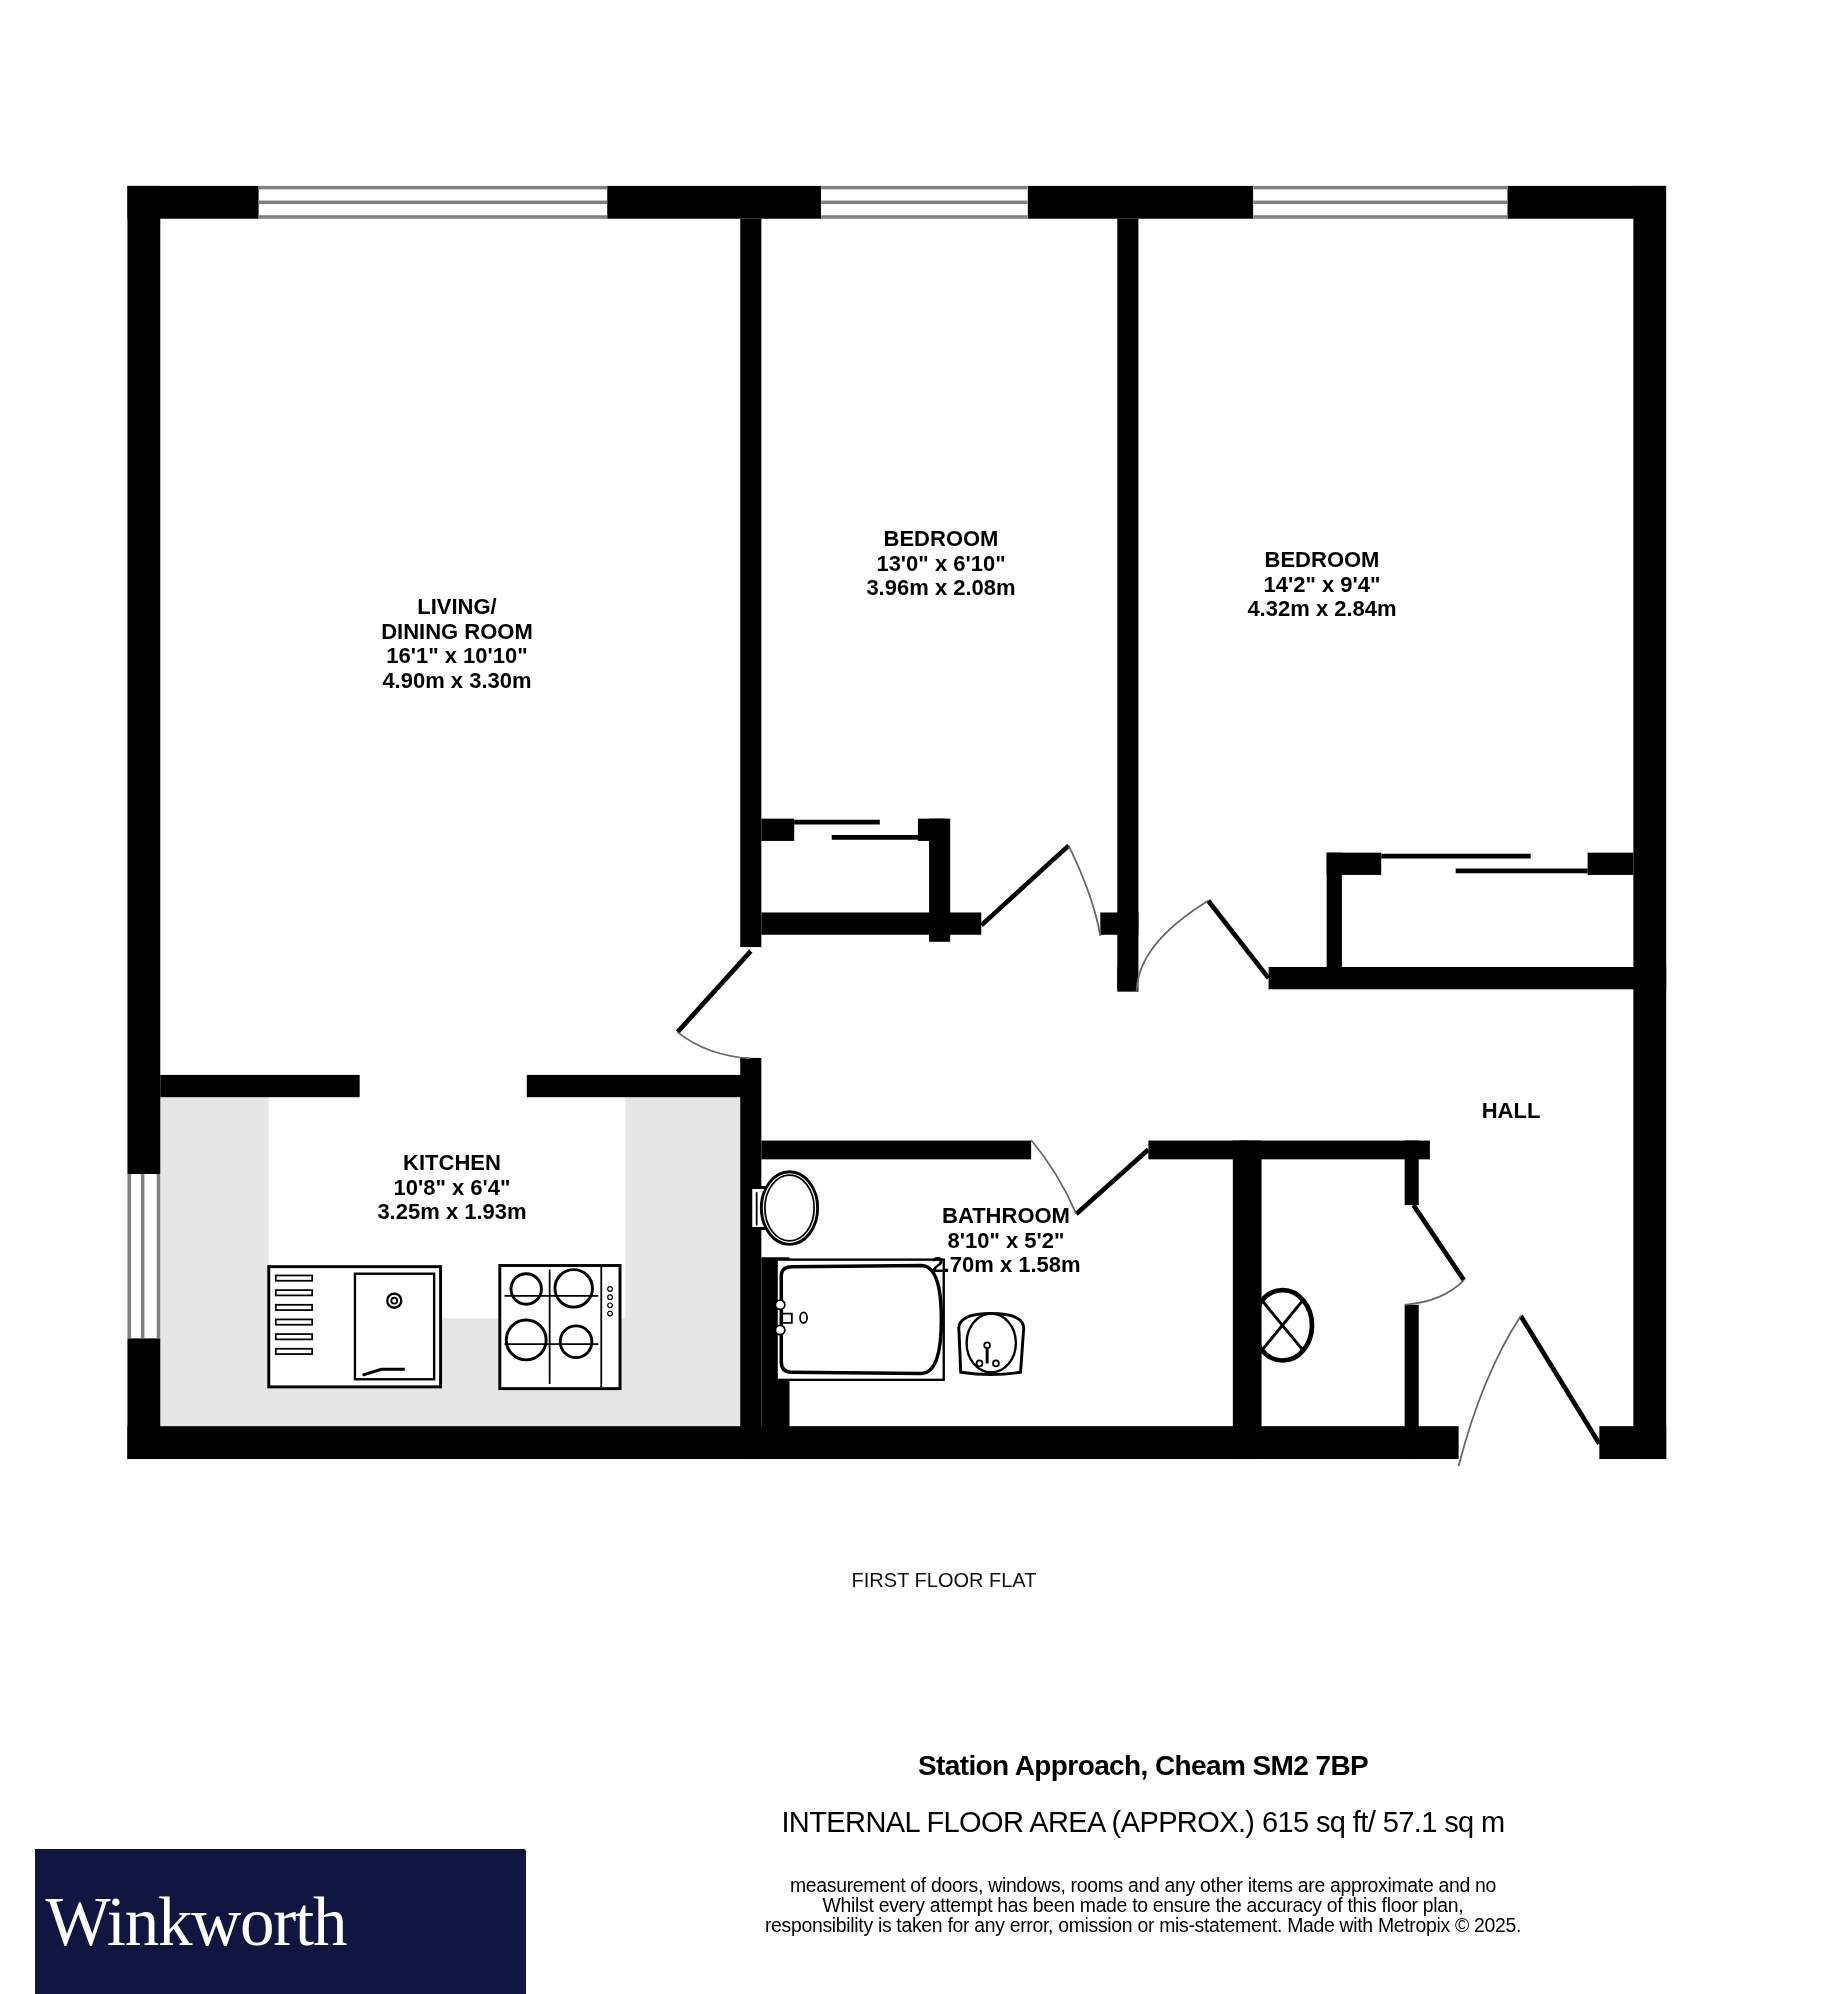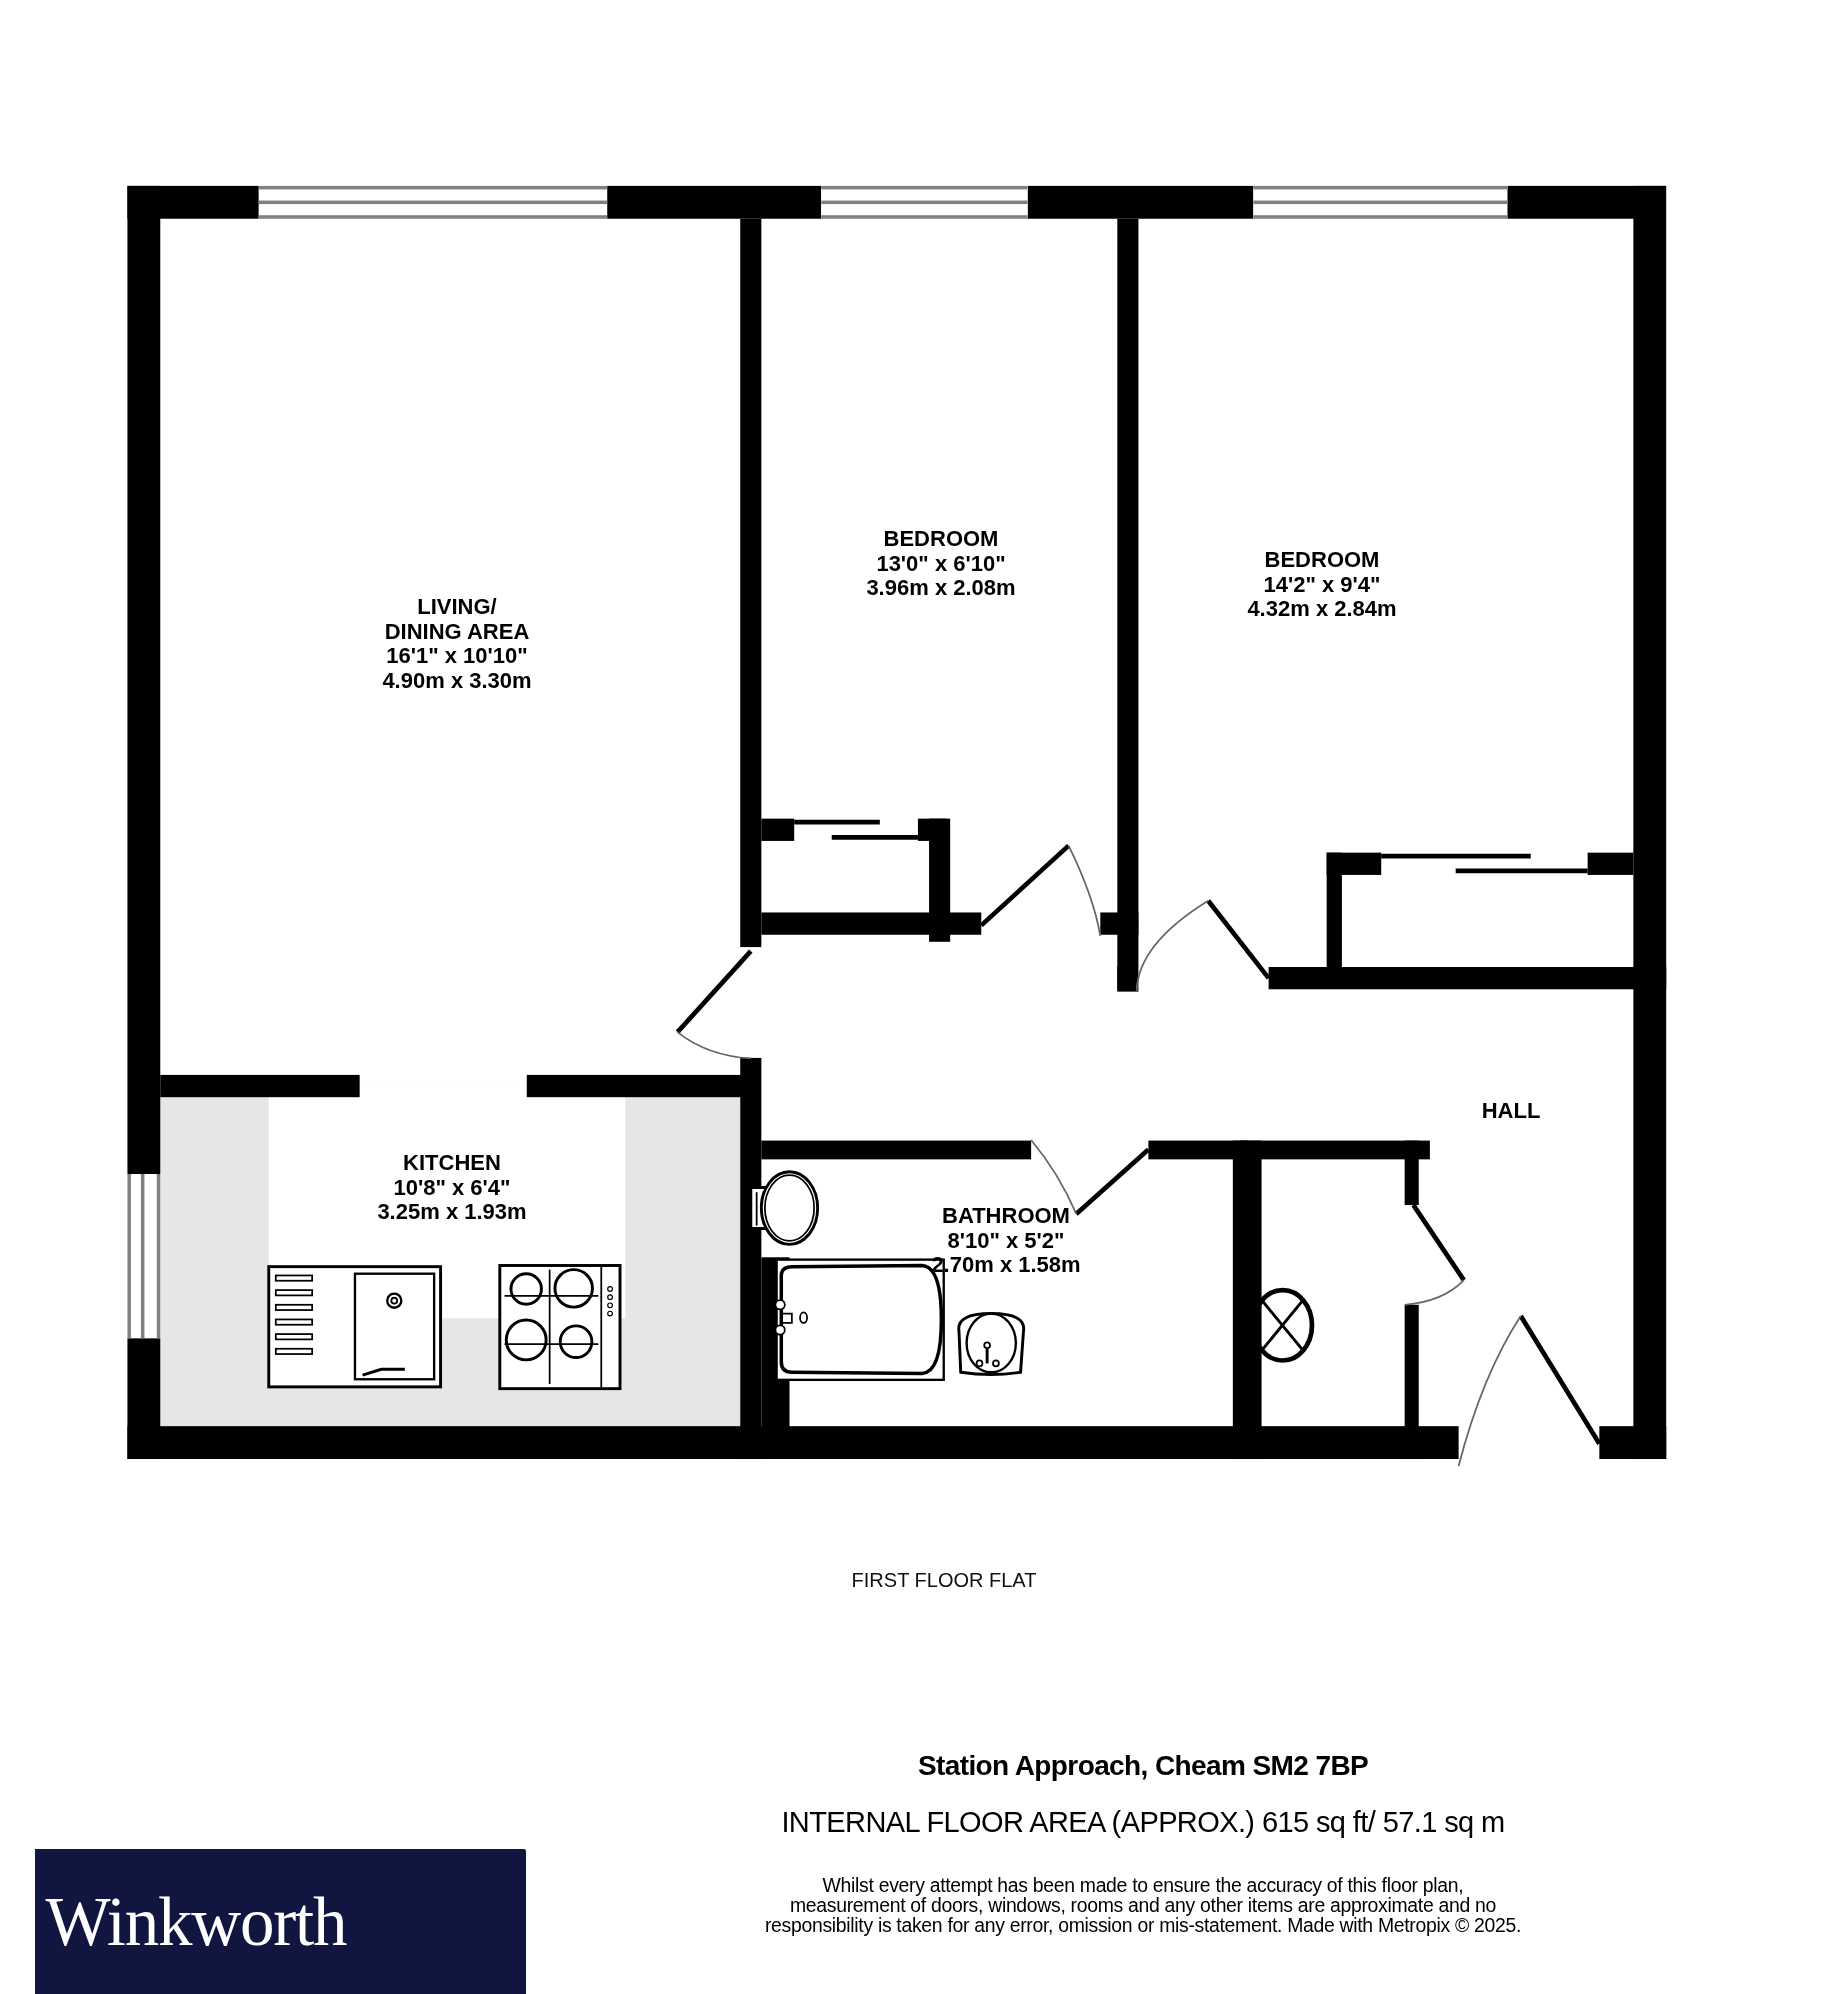--- a/index.html
+++ b/index.html
@@ -194,21 +194,21 @@
 
   <g fill="none" stroke="#000">
     <ellipse cx="2187" cy="2260" rx="50" ry="60" stroke-width="8"></ellipse>
     <line x1="2152" y1="2218" x2="2221" y2="2302" stroke-width="5"></line>
     <line x1="2221" y1="2218" x2="2152" y2="2302" stroke-width="5"></line>
   </g>
 </svg>
 
 <div class="room-label" style="left:457px; top:595px;">
   <div>LIVING/</div>
-  <div>DINING AREA</div>
+  <div>DINING ROOM</div>
   <div>16'1"  x 10'10"</div>
   <div>4.90m  x 3.30m</div>
 </div>
 
 <div class="room-label" style="left:941px; top:527px;">
   <div>BEDROOM</div>
   <div>13'0"  x 6'10"</div>
   <div>3.96m  x 2.08m</div>
 </div>
 
@@ -232,21 +232,21 @@
 
 <div class="room-label" style="left:1511px; top:1078px;margin-top:21px;">
   <div>HALL</div>
 </div>
 
 <div class="floor-label">FIRST FLOOR FLAT</div>
 
 <div class="address">Station Approach, Cheam SM2 7BP</div>
 <div class="area">INTERNAL FLOOR AREA (APPROX.) 615 sq ft/ 57.1 sq m</div>
 <div class="disclaimer">
+  <div>measurement of doors, windows, rooms and any other items are approximate and no</div>
   <div>Whilst every attempt has been made to ensure the accuracy of this floor plan,</div>
-  <div>measurement of doors, windows, rooms and any other items are approximate and no</div>
   <div>responsibility is taken for any error, omission or mis-statement. Made with Metropix © 2025.</div>
 </div>
 
 <div class="brand-box">
   <div class="brand-name">Winkworth</div>
 </div>
 
 
 </body></html>

